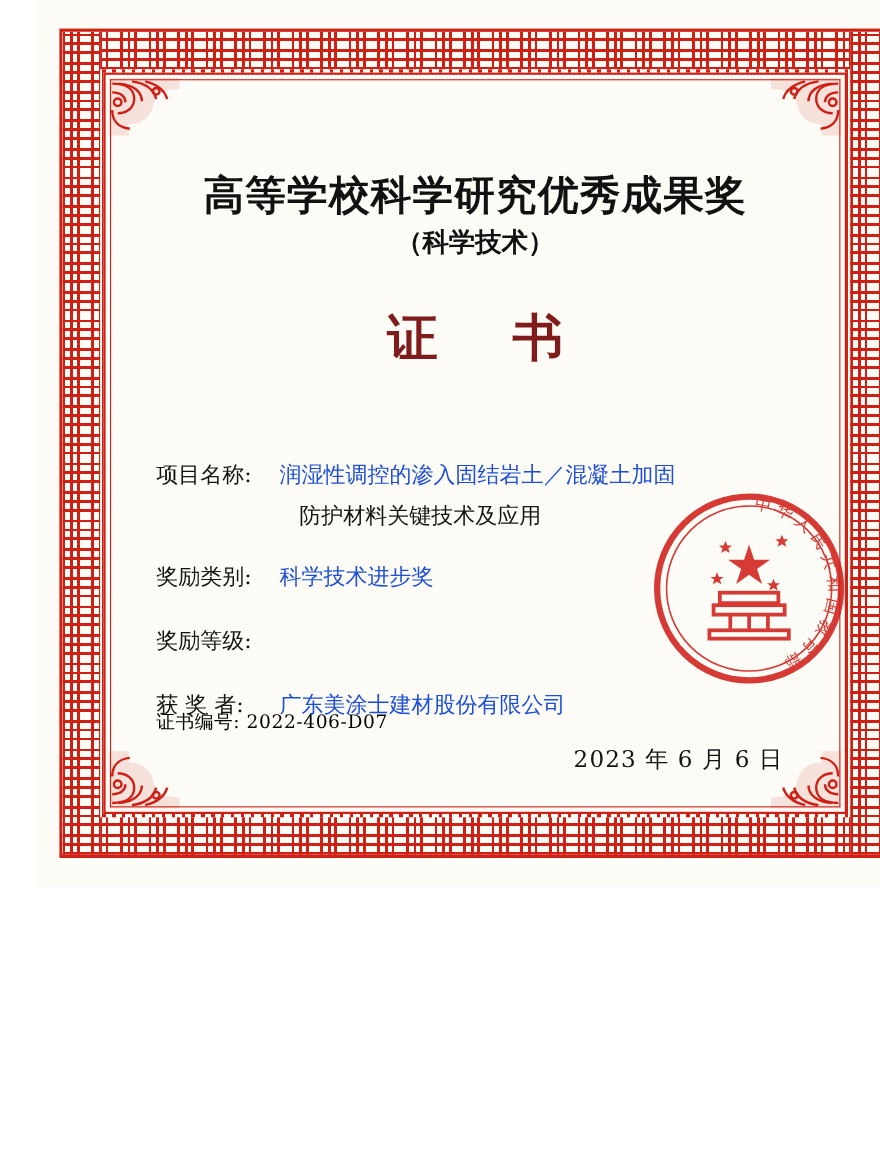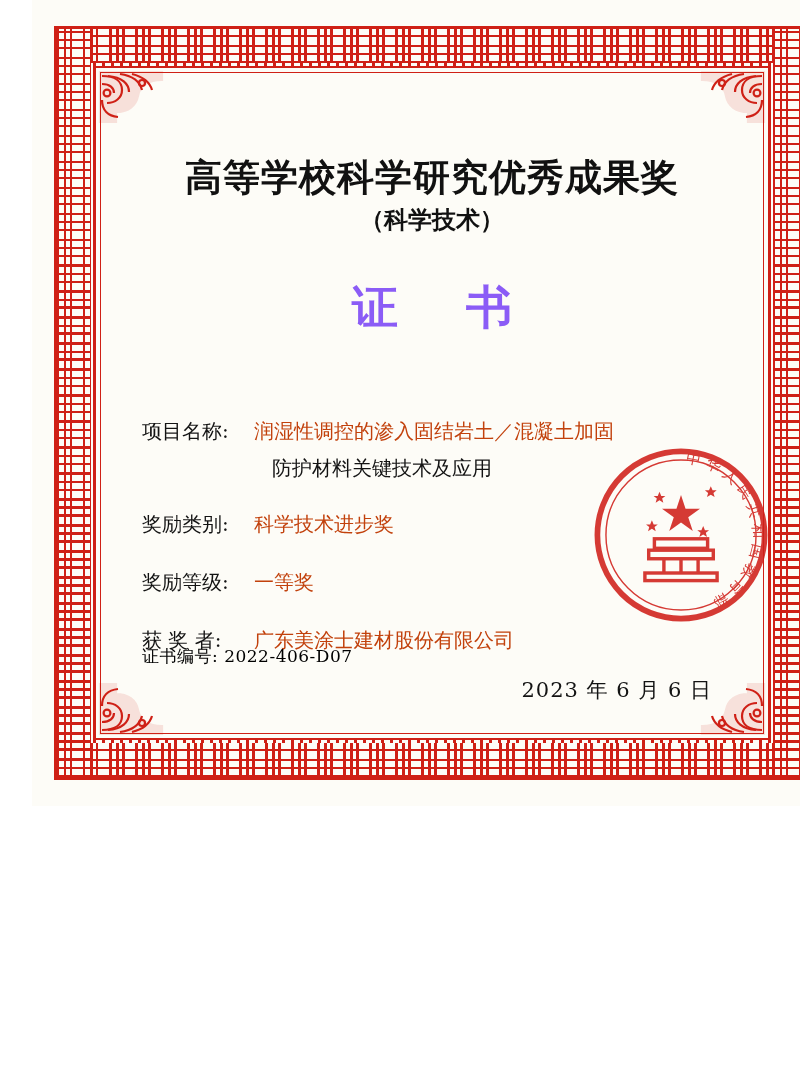--- a/index.html
+++ b/index.html
@@ -124,21 +124,21 @@
     font-size: 24px;
     font-weight: bold;
     color: #111111;
     line-height: 1.3;
     margin-top: 4px;
   }
   .title-cert {
     text-align: center;
     font-size: 46px;
     font-weight: bold;
-    color: #8b5cf6;
+    color: #7f1d1d;
     letter-spacing: 26px;
     text-indent: 26px;
     margin-top: 42px;
   }
 
   .fields {
     margin-top: 76px;
     padding-left: 18px;
   }
   .field-row {
@@ -150,21 +150,21 @@
     line-height: 1.6;
   }
   .field-label {
     flex: 0 0 auto;
     width: 112px;
     letter-spacing: 0px;
     white-space: nowrap;
   }
   .field-value {
     flex: 1 1 auto;
-    color: #c2410c;
+    color: #1d4ed8;
   }
   .field-value-2 {
     padding-left: 130px;
     font-size: 20px;
     color: #131313;
     margin-top: -18px;
     margin-bottom: 26px;
   }
 
   .date-line {
@@ -276,21 +276,20 @@
       </div>
       <div class="field-value-2">防护材料关键技术及应用</div>
 
       <div class="field-row">
         <div class="field-label">奖励类别:</div>
         <div class="field-value">科学技术进步奖</div>
       </div>
 
       <div class="field-row">
         <div class="field-label">奖励等级:</div>
-        <div class="field-value">一等奖</div>
       </div>
 
       <div class="field-row">
         <div class="field-label">获 奖 者:</div>
         <div class="field-value">广东美涂士建材股份有限公司</div>
       </div>
 
     </div>
 
     <div class="date-line">2023 年 6 月 6 日</div>

